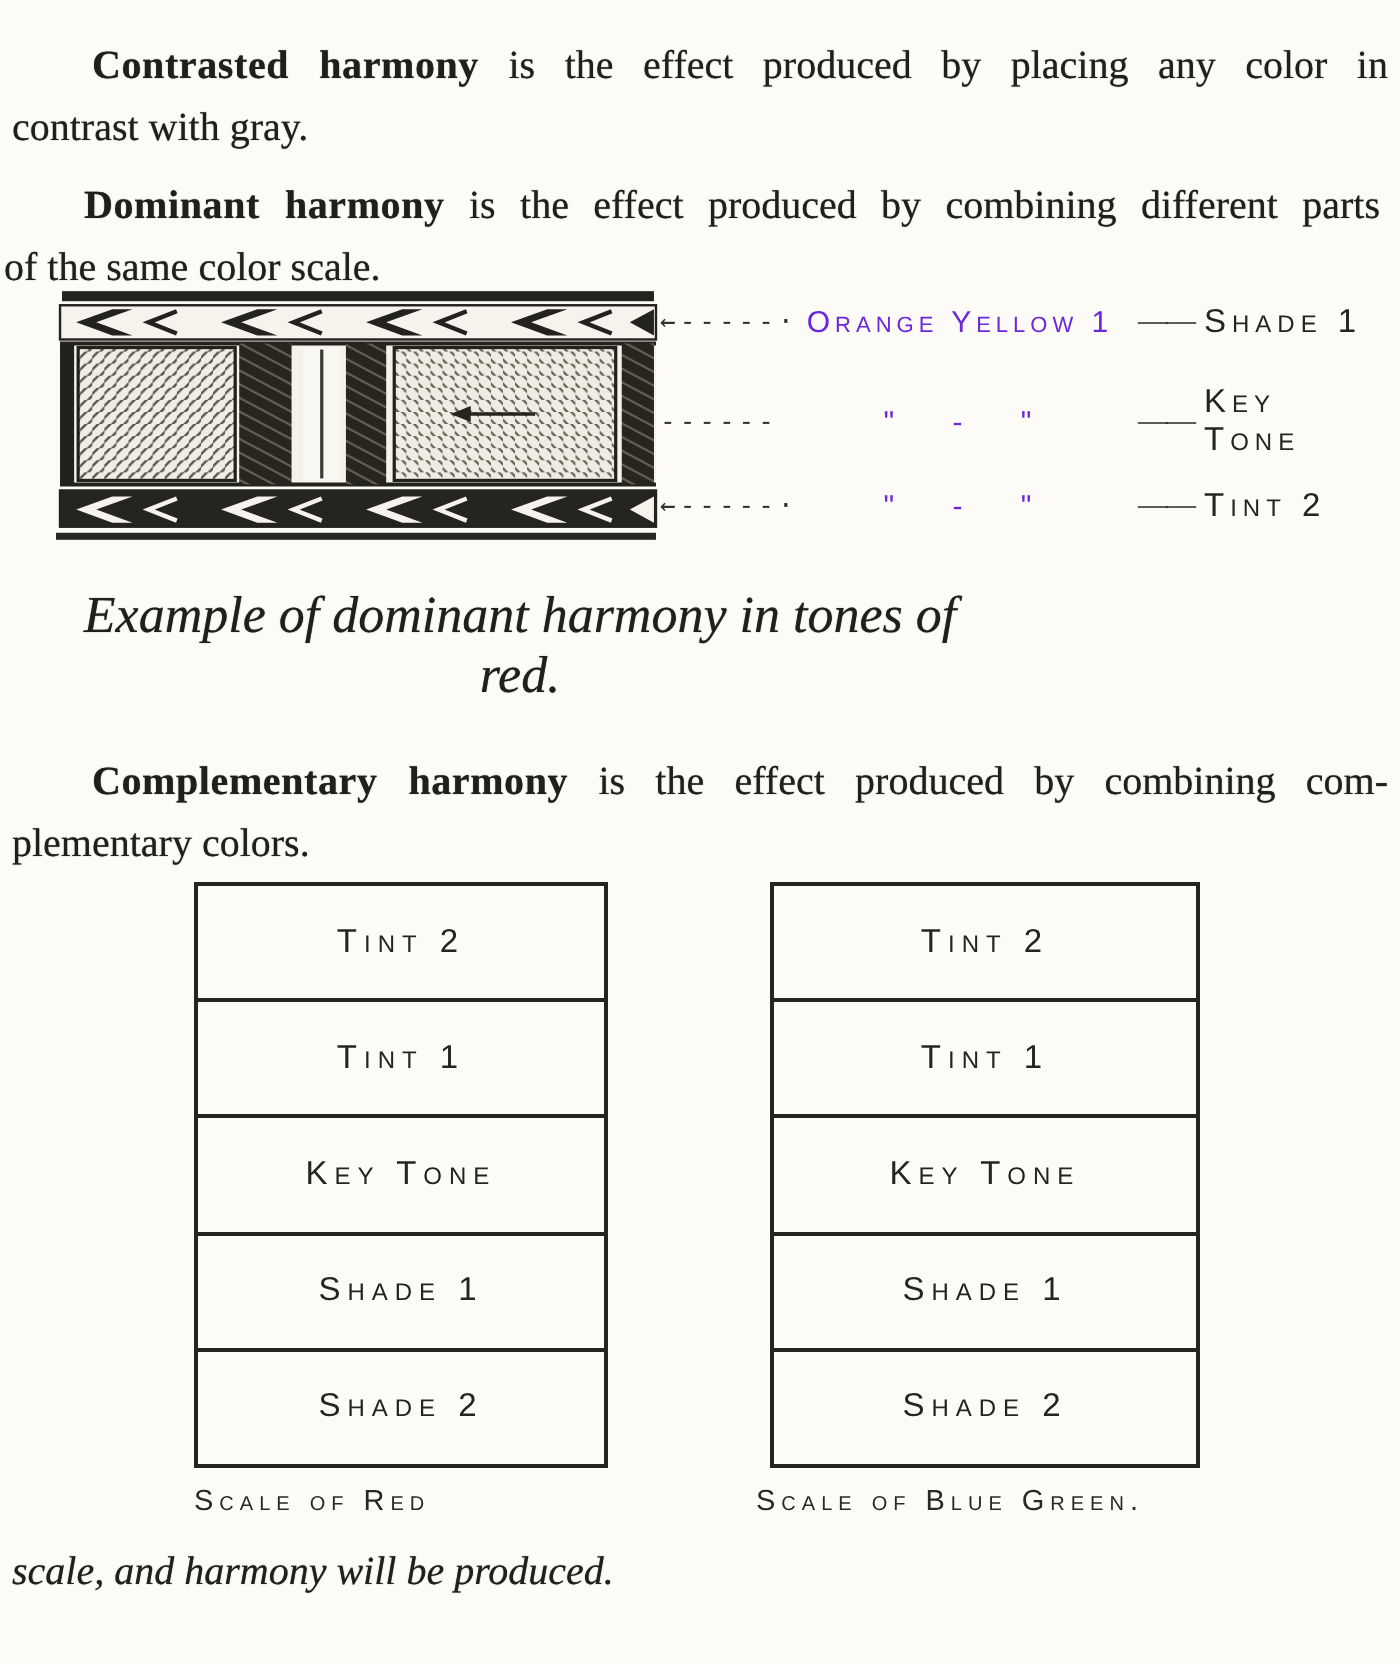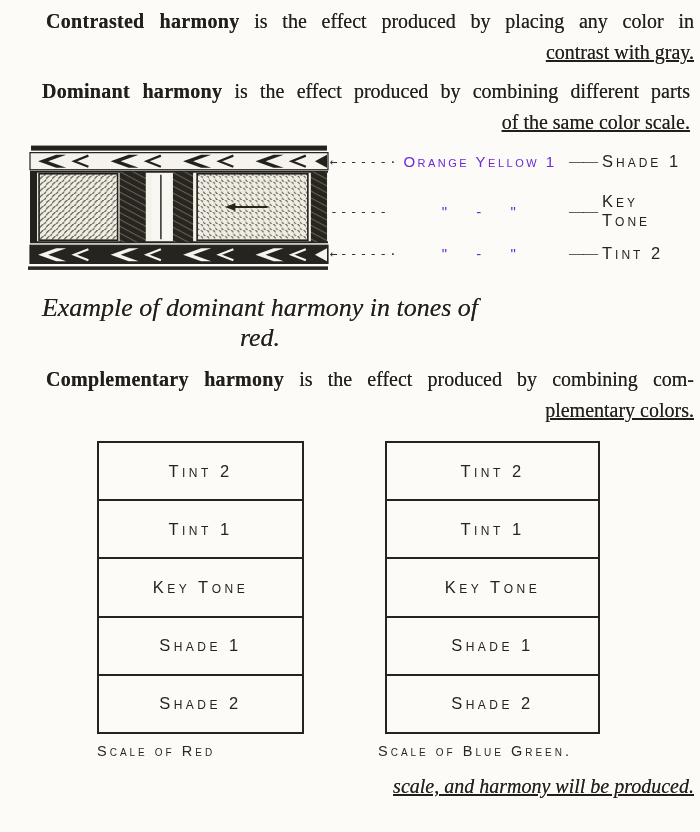--- a/index.html
+++ b/index.html
@@ -4,22 +4,22 @@
 <style>
   html,body{margin:0;padding:0;}
   body{
     width:700px;height:832px;position:relative;overflow:hidden;
     background:#fcfbf7;
     font-family:"Liberation Serif", serif;
     color:#201f1c;
   }
   .para{position:absolute;font-size:20px;line-height:31px;
         text-shadow:0 0 .5px rgba(32,31,28,.75);}
-  .para .line1{text-indent:40px;text-align:justify;text-align-last:justify;}
-  .para .line2{text-align:right;text-decoration:underline;}
+  .para .line1{text-indent:40px;text-align:justify;text-align-last:justify;margin-top:12px;}
+  .para .line2{text-align:left;}
   .lead{font-weight:bold;letter-spacing:.3px;}
   .italic{font-style:italic;}
 
   .fig-caption{
     position:absolute;left:20px;top:293px;width:480px;
     font-style:italic;font-size:26px;text-align:center;
     text-shadow:0 0 .5px rgba(32,31,28,.7);
   }
 
   .band{position:absolute;left:28px;top:145px;}

